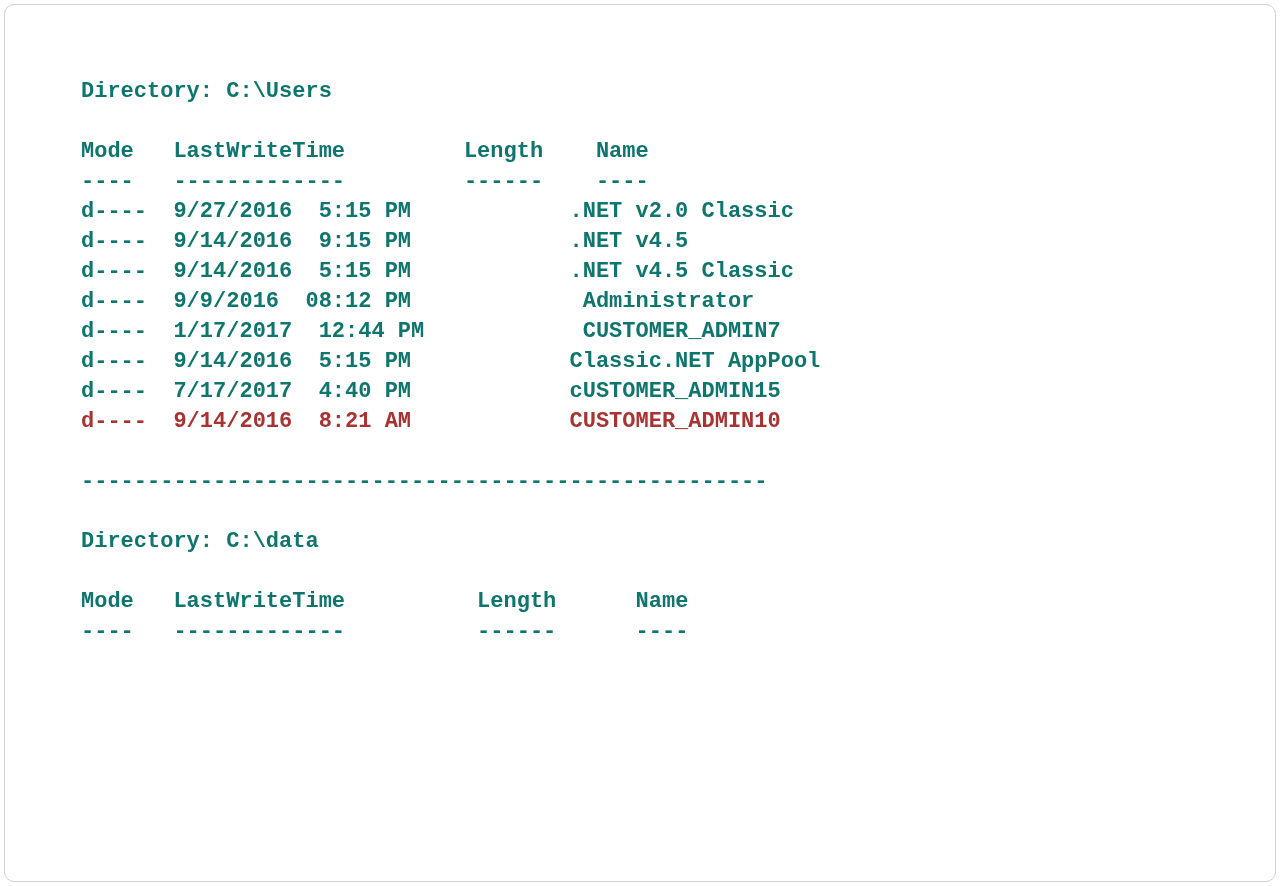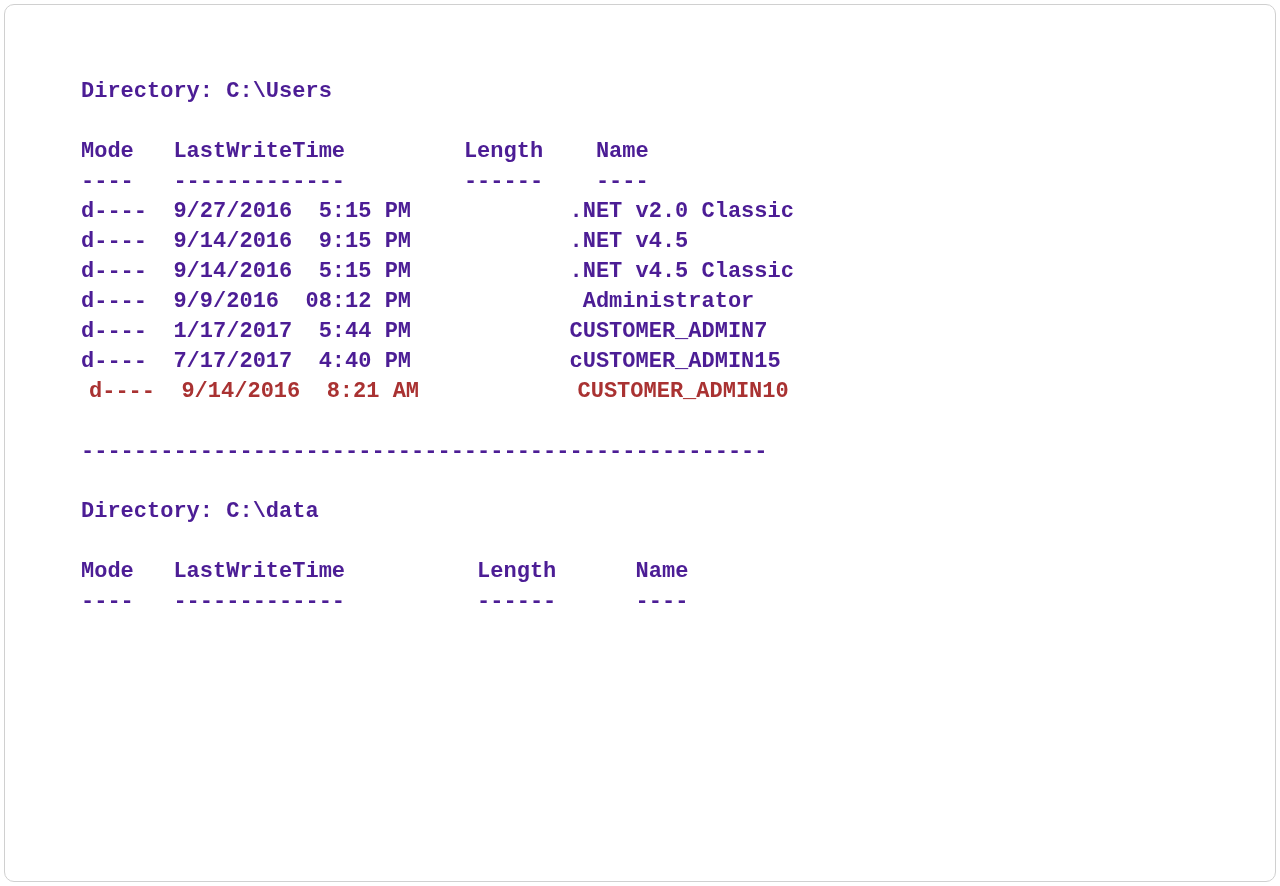--- a/index.html
+++ b/index.html
@@ -19,44 +19,44 @@
       width: 1272px;
       height: 878px;
       background: #ffffff;
     }
     .mono {
       font-family: "Courier New", Courier, monospace;
       font-size: 22px;
       line-height: 30px;
       white-space: pre;
       font-weight: bold;
-      color: #4c1d95;
+      color: #0f766e;
     }
     .row.maroon, .maroon {
       color: #a93232;
-      margin-left: 8px;
     }
   </style>
 </head>
 <body>
 
 <div class="panel">
 
   <div class="mono">Directory: C:\Users</div>
   <div class="mono"> </div>
 
   <div class="mono"><span>Mode</span>   <span>LastWriteTime</span>         <span>Length</span>    <span>Name</span></div>
   <div class="mono"><span>----</span>   <span>-------------</span>         <span>------</span>    <span>----</span></div>
 
   <div id="dir1-rows">
       <div class="mono row">d----  9/27/2016  5:15 PM            .NET v2.0 Classic</div>
       <div class="mono row">d----  9/14/2016  9:15 PM            .NET v4.5</div>
       <div class="mono row">d----  9/14/2016  5:15 PM            .NET v4.5 Classic</div>
       <div class="mono row">d----  9/9/2016  08:12 PM             Administrator</div>
-      <div class="mono row">d----  1/17/2017  5:44 PM            CUSTOMER_ADMIN7</div>
+      <div class="mono row">d----  1/17/2017  12:44 PM            CUSTOMER_ADMIN7</div>
+      <div class="mono row">d----  9/14/2016  5:15 PM            Classic.NET AppPool</div>
       <div class="mono row">d----  7/17/2017  4:40 PM            cUSTOMER_ADMIN15</div>
       <div class="mono row maroon">d----  9/14/2016  8:21 AM            CUSTOMER_ADMIN10</div>
     </div>
 
   <div class="mono"> </div>
   <div class="mono">----------------------------------------------------</div>
   <div class="mono"> </div>
 
   <div class="mono">Directory: C:\data</div>
   <div class="mono"> </div>

